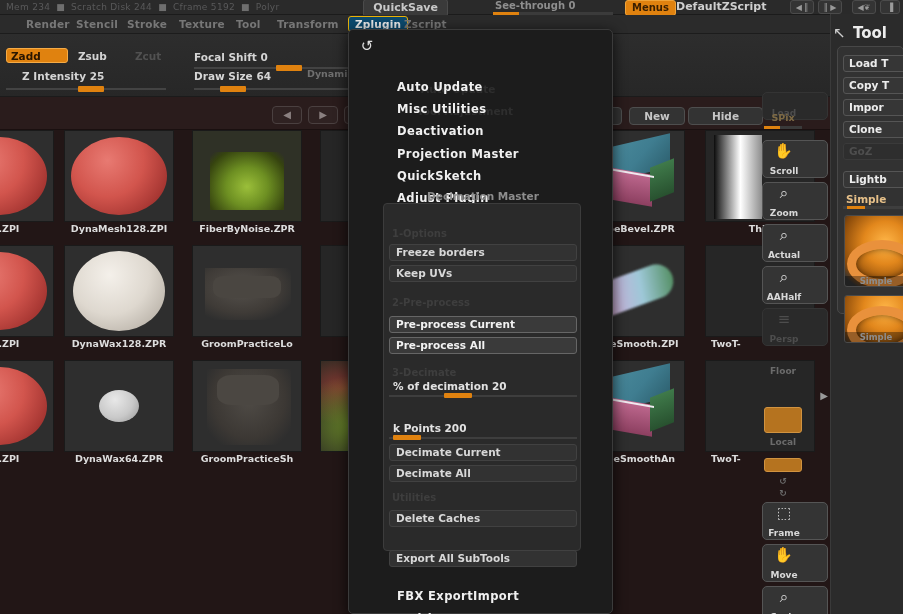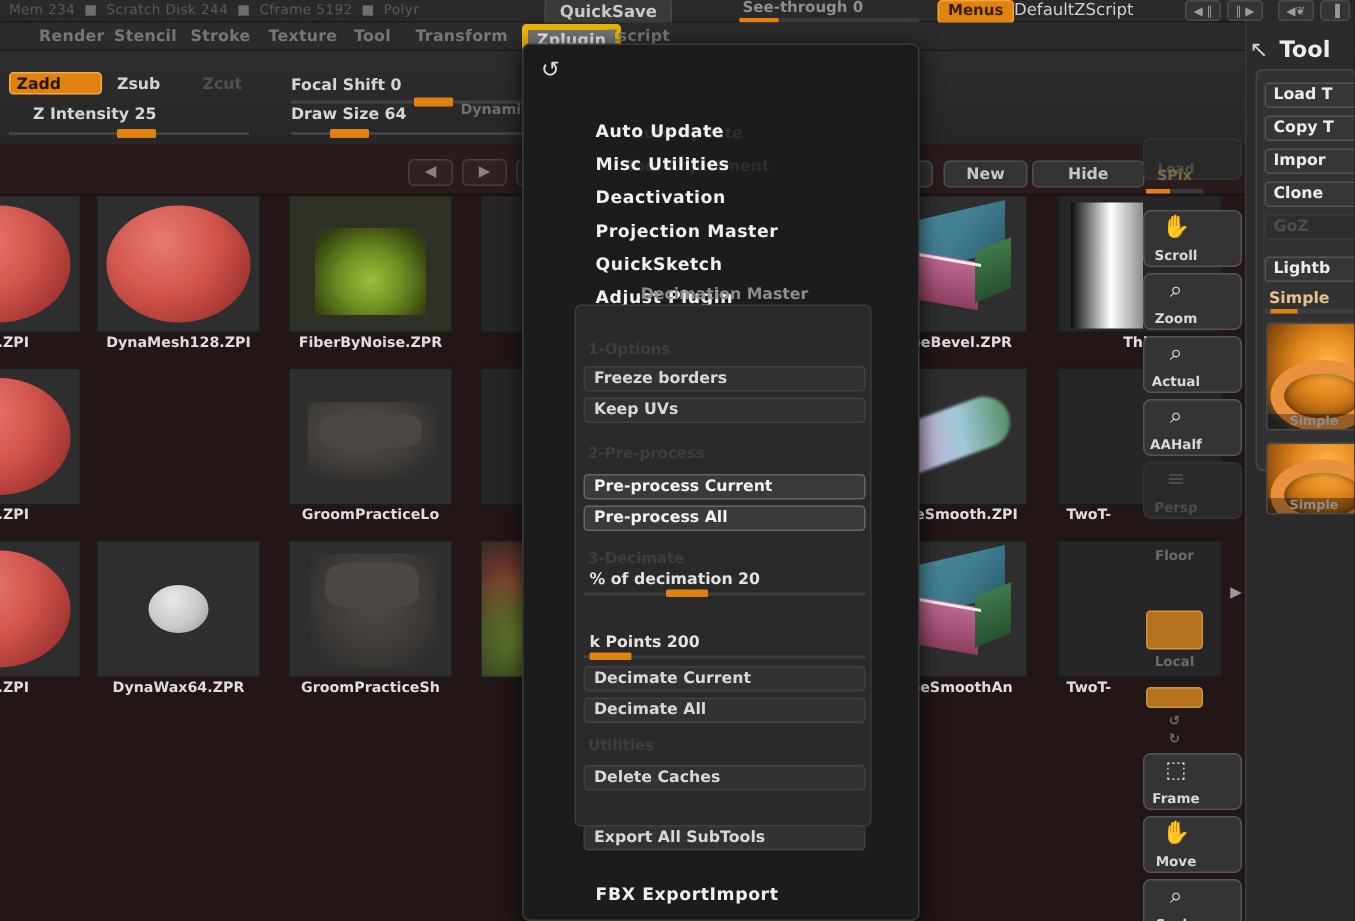--- a/index.html
+++ b/index.html
@@ -38,21 +38,21 @@
     color: #8e8e8e; font-size: 10px; font-weight: bold;
   }
   .sb-menus {
     position: absolute; left: 625px; top: 0px;
     background: #e0820f; color: #3a1f00; font-weight: bold;
     font-size: 10px; padding: 1px 6px 2px 6px;
     border: 1px solid #f0a43a; border-radius: 3px;
   }
   .sb-zscript {
     position: absolute; left: 676px; top: 0px;
-    color: #cfcfcf; font-size: 11px; font-weight: normal;
+    color: #cfcfcf; font-size: 11px; font-weight: bold;
   }
   .sb-arrowbtn {
     position: absolute; top: 0px; width: 24px; height: 14px;
     border: 1px solid #4b4b4b; border-radius: 3px; background: #343434;
     color: #9a9a9a; font-size: 8px; text-align: center; line-height: 13px;
   }
   .sb-slider {
     position: absolute; left: 493px; top: 12px; width: 120px; height: 3px;
     background: #3b3b3b;
   }
@@ -62,22 +62,22 @@
   .menubar {
     position: absolute; left: 0; top: 15px; width: 903px; height: 19px;
     background: #2b2b2b;
     border-bottom: 1px solid #1c1c1c;
   }
   .menubar .mi {
     position: absolute; top: 3px;
     font-size: 10.5px; color: #777; font-weight: bold; letter-spacing: .2px;
   }
   .menubar .mi.active {
-    color: #e9e9e9; background: #737373;
-    border: 4px solid #eab308; border-radius: 3px;
+    color: #e9e9e9; background: #0c4a6e;
+    border: 1px solid #eab308; border-radius: 3px;
     padding: 1px 6px; top: 1px;
   }
 
   
   .brushbar {
     position: absolute; left: 0; top: 34px; width: 903px; height: 63px;
     background: linear-gradient(#2d2d2d,#272727);
     border-bottom: 1px solid #1b1b1b;
   }
   .zadd {
@@ -446,20 +446,26 @@
       </div>
     </div>
 
     <div class="thumbrow" style="top:115px">
       <div class="thumb" style="left:-56px">
         <div class="box">
             <div class="sphere-red"></div>
           </div>
         <div class="cap">032.ZPI</div>
       </div>
+      <div class="thumb" style="left:64px">
+        <div class="box">
+            <div class="sphere-white"></div>
+          </div>
+        <div class="cap">DynaWax128.ZPR</div>
+      </div>
       <div class="thumb" style="left:192px">
         <div class="box">
             <div class="dog"></div>
           </div>
         <div class="cap">GroomPracticeLo</div>
       </div>
       <div class="thumb" style="left:320px">
         <div class="box dark"></div>
         <div class="cap">MicroMe</div>
       </div>

